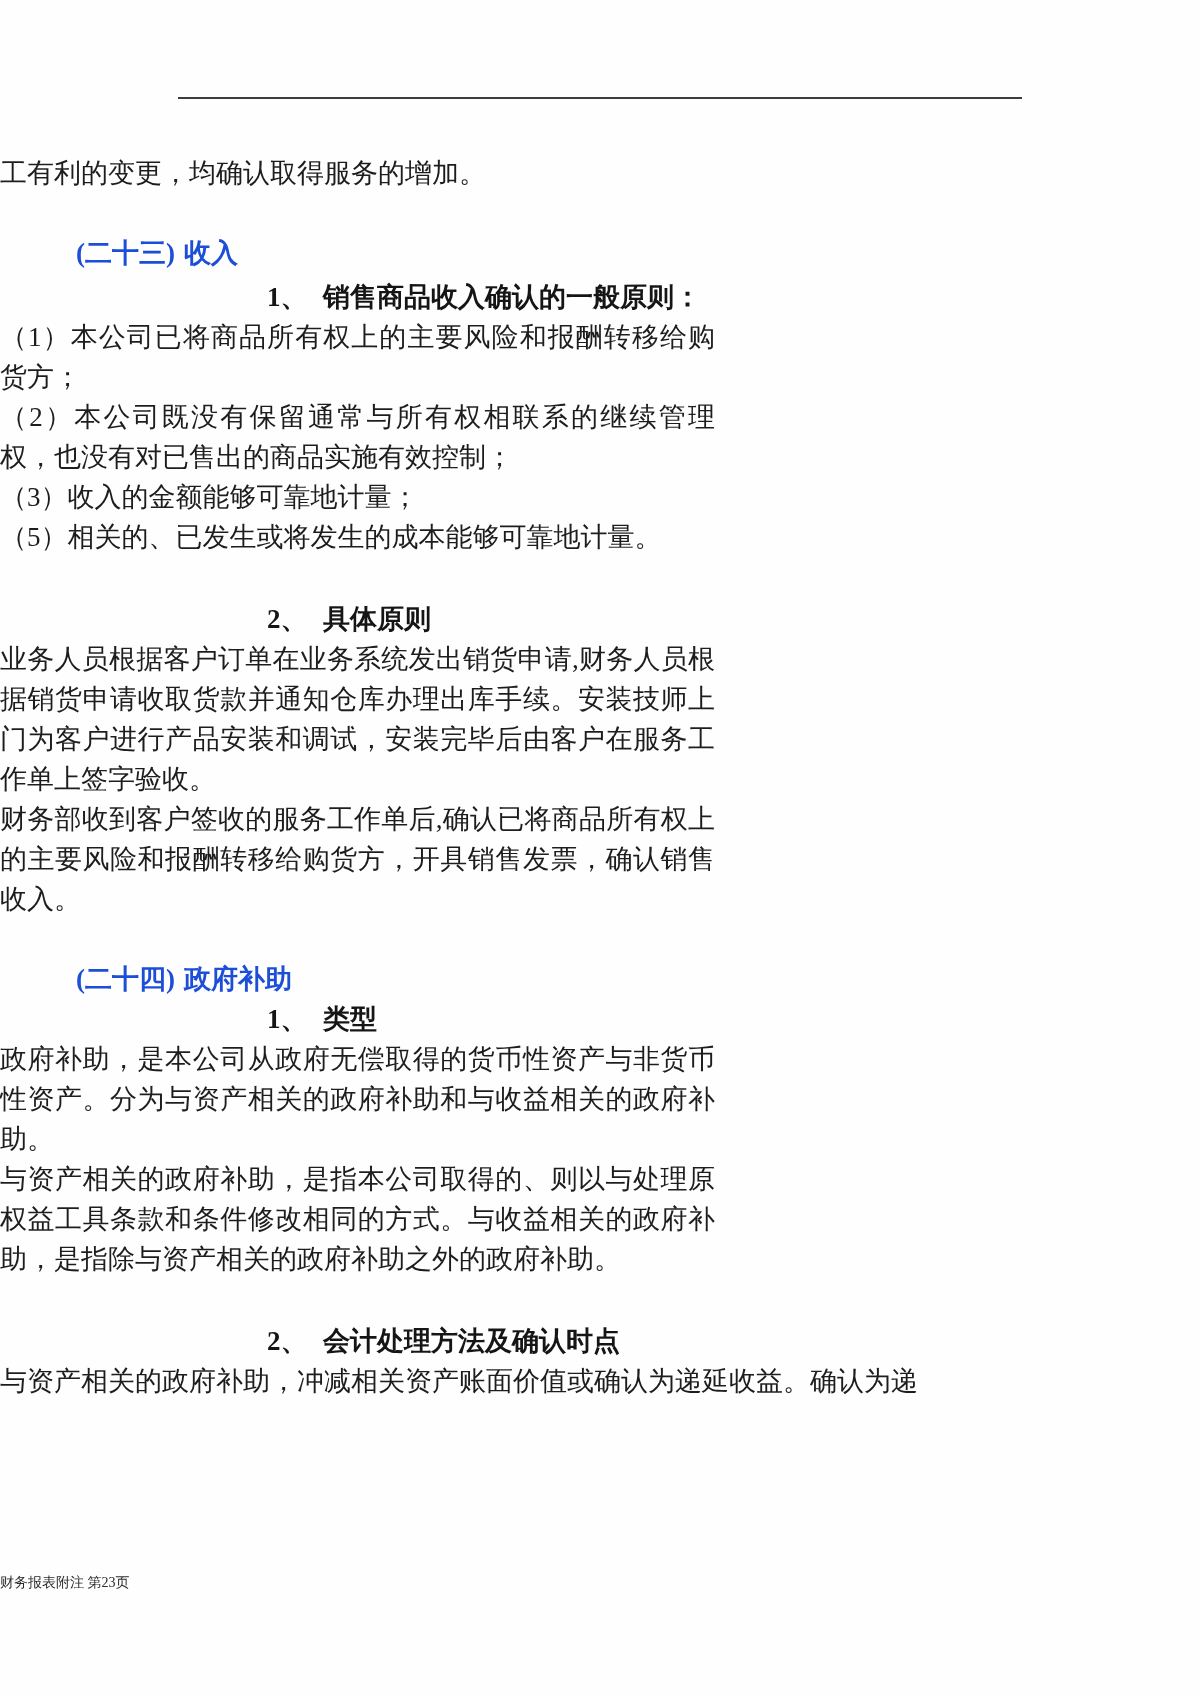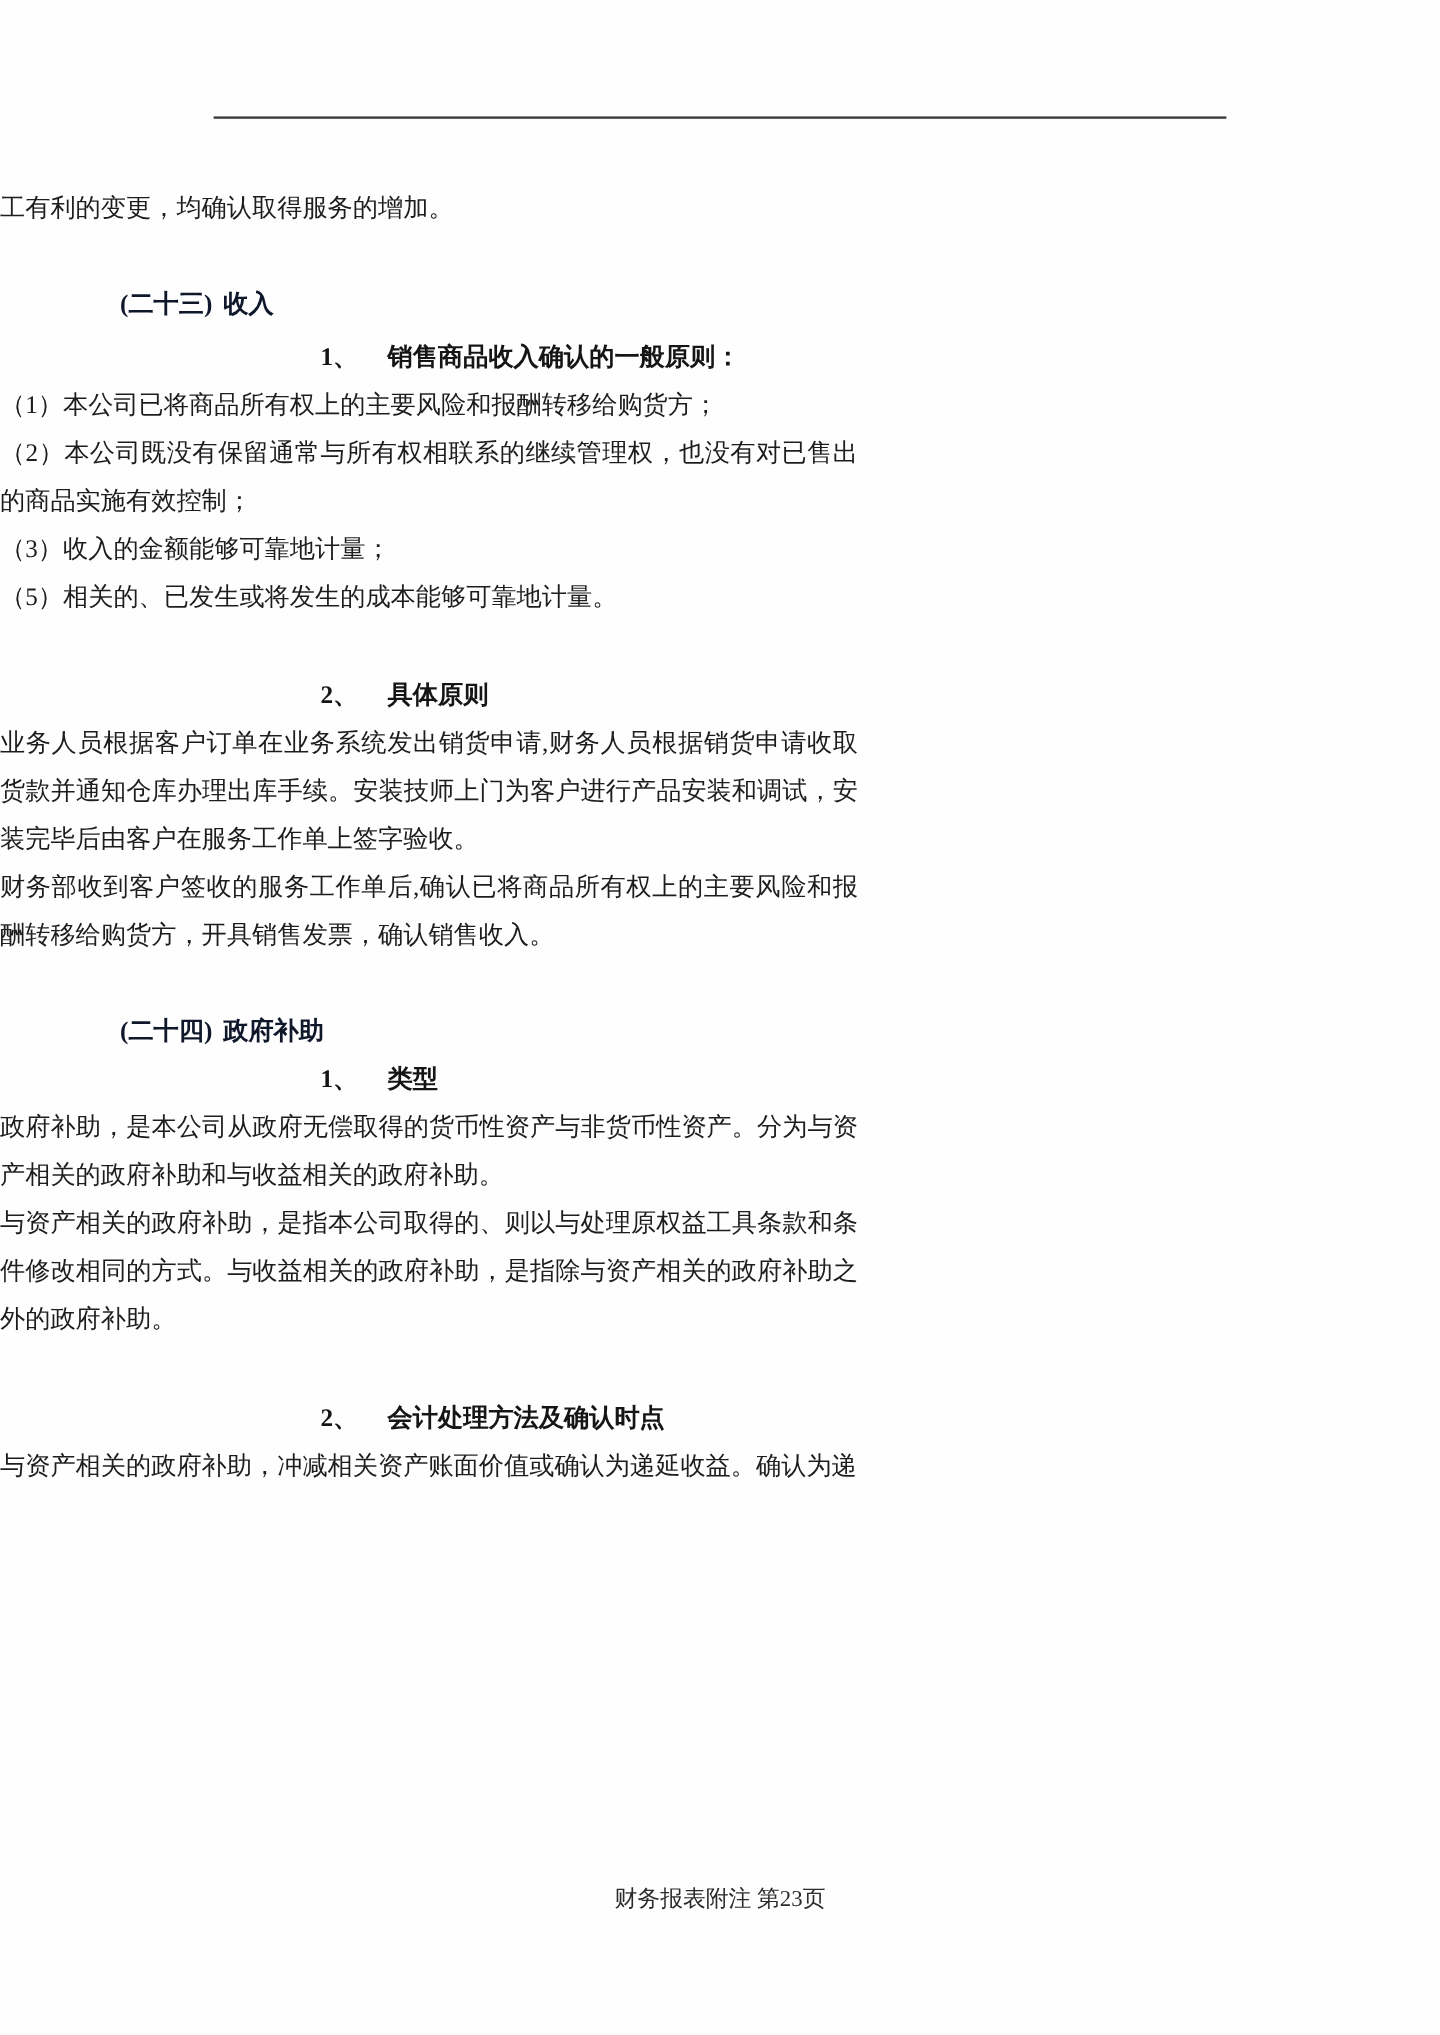--- a/index.html
+++ b/index.html
@@ -18,59 +18,58 @@
   .header-rule{
     position:absolute;
     left:178px;top:97px;
     width:844px;height:2px;
     background:#3d3d3d;
   }
   .content{
     position:absolute;
     left:0;top:153px;
     width:1200px;
-    font-size:21px;
+    font-size:27px;
     line-height:40px;
   }
   .content p{margin:0;}
   .par{
     margin-left:310px;
     width:715px;
     text-align:justify;
     text-justify:inter-ideograph;
   }
   .par.one-line{
     width:auto;
     max-width:890px;
     white-space:nowrap;
     text-align:left;
   }
   .sec-head{
-    margin-left:100px;
+    margin-left:76px;
     font-weight:700;
-    color:#0f172a;
+    color:#1d4ed8;
   }
   .sec-head .sec-title{margin-left:9px;}
   .num-head{
     margin-left:267px;
     font-weight:700;
     color:#151515;
     display:flex;
   }
   .num-head .nh-num{width:56px;flex:0 0 56px;}
   .mt-blank{margin-top:40px;}
   .mt-sub{margin-top:4px;}
   .mt-sub42{margin-top:42px;}
   .mt-par2{margin-top:2px;}
   .footer{
     position:absolute;
     left:0;top:1563px;
     width:1200px;
-    text-align:center;
-    font-size:19px;
+    font-size:14px;
     line-height:40px;
     color:#2a2a2a;
   }
 </style>
 </head>
 <body>
 
 <div class="page">
 
   <div class="header-rule"></div>

